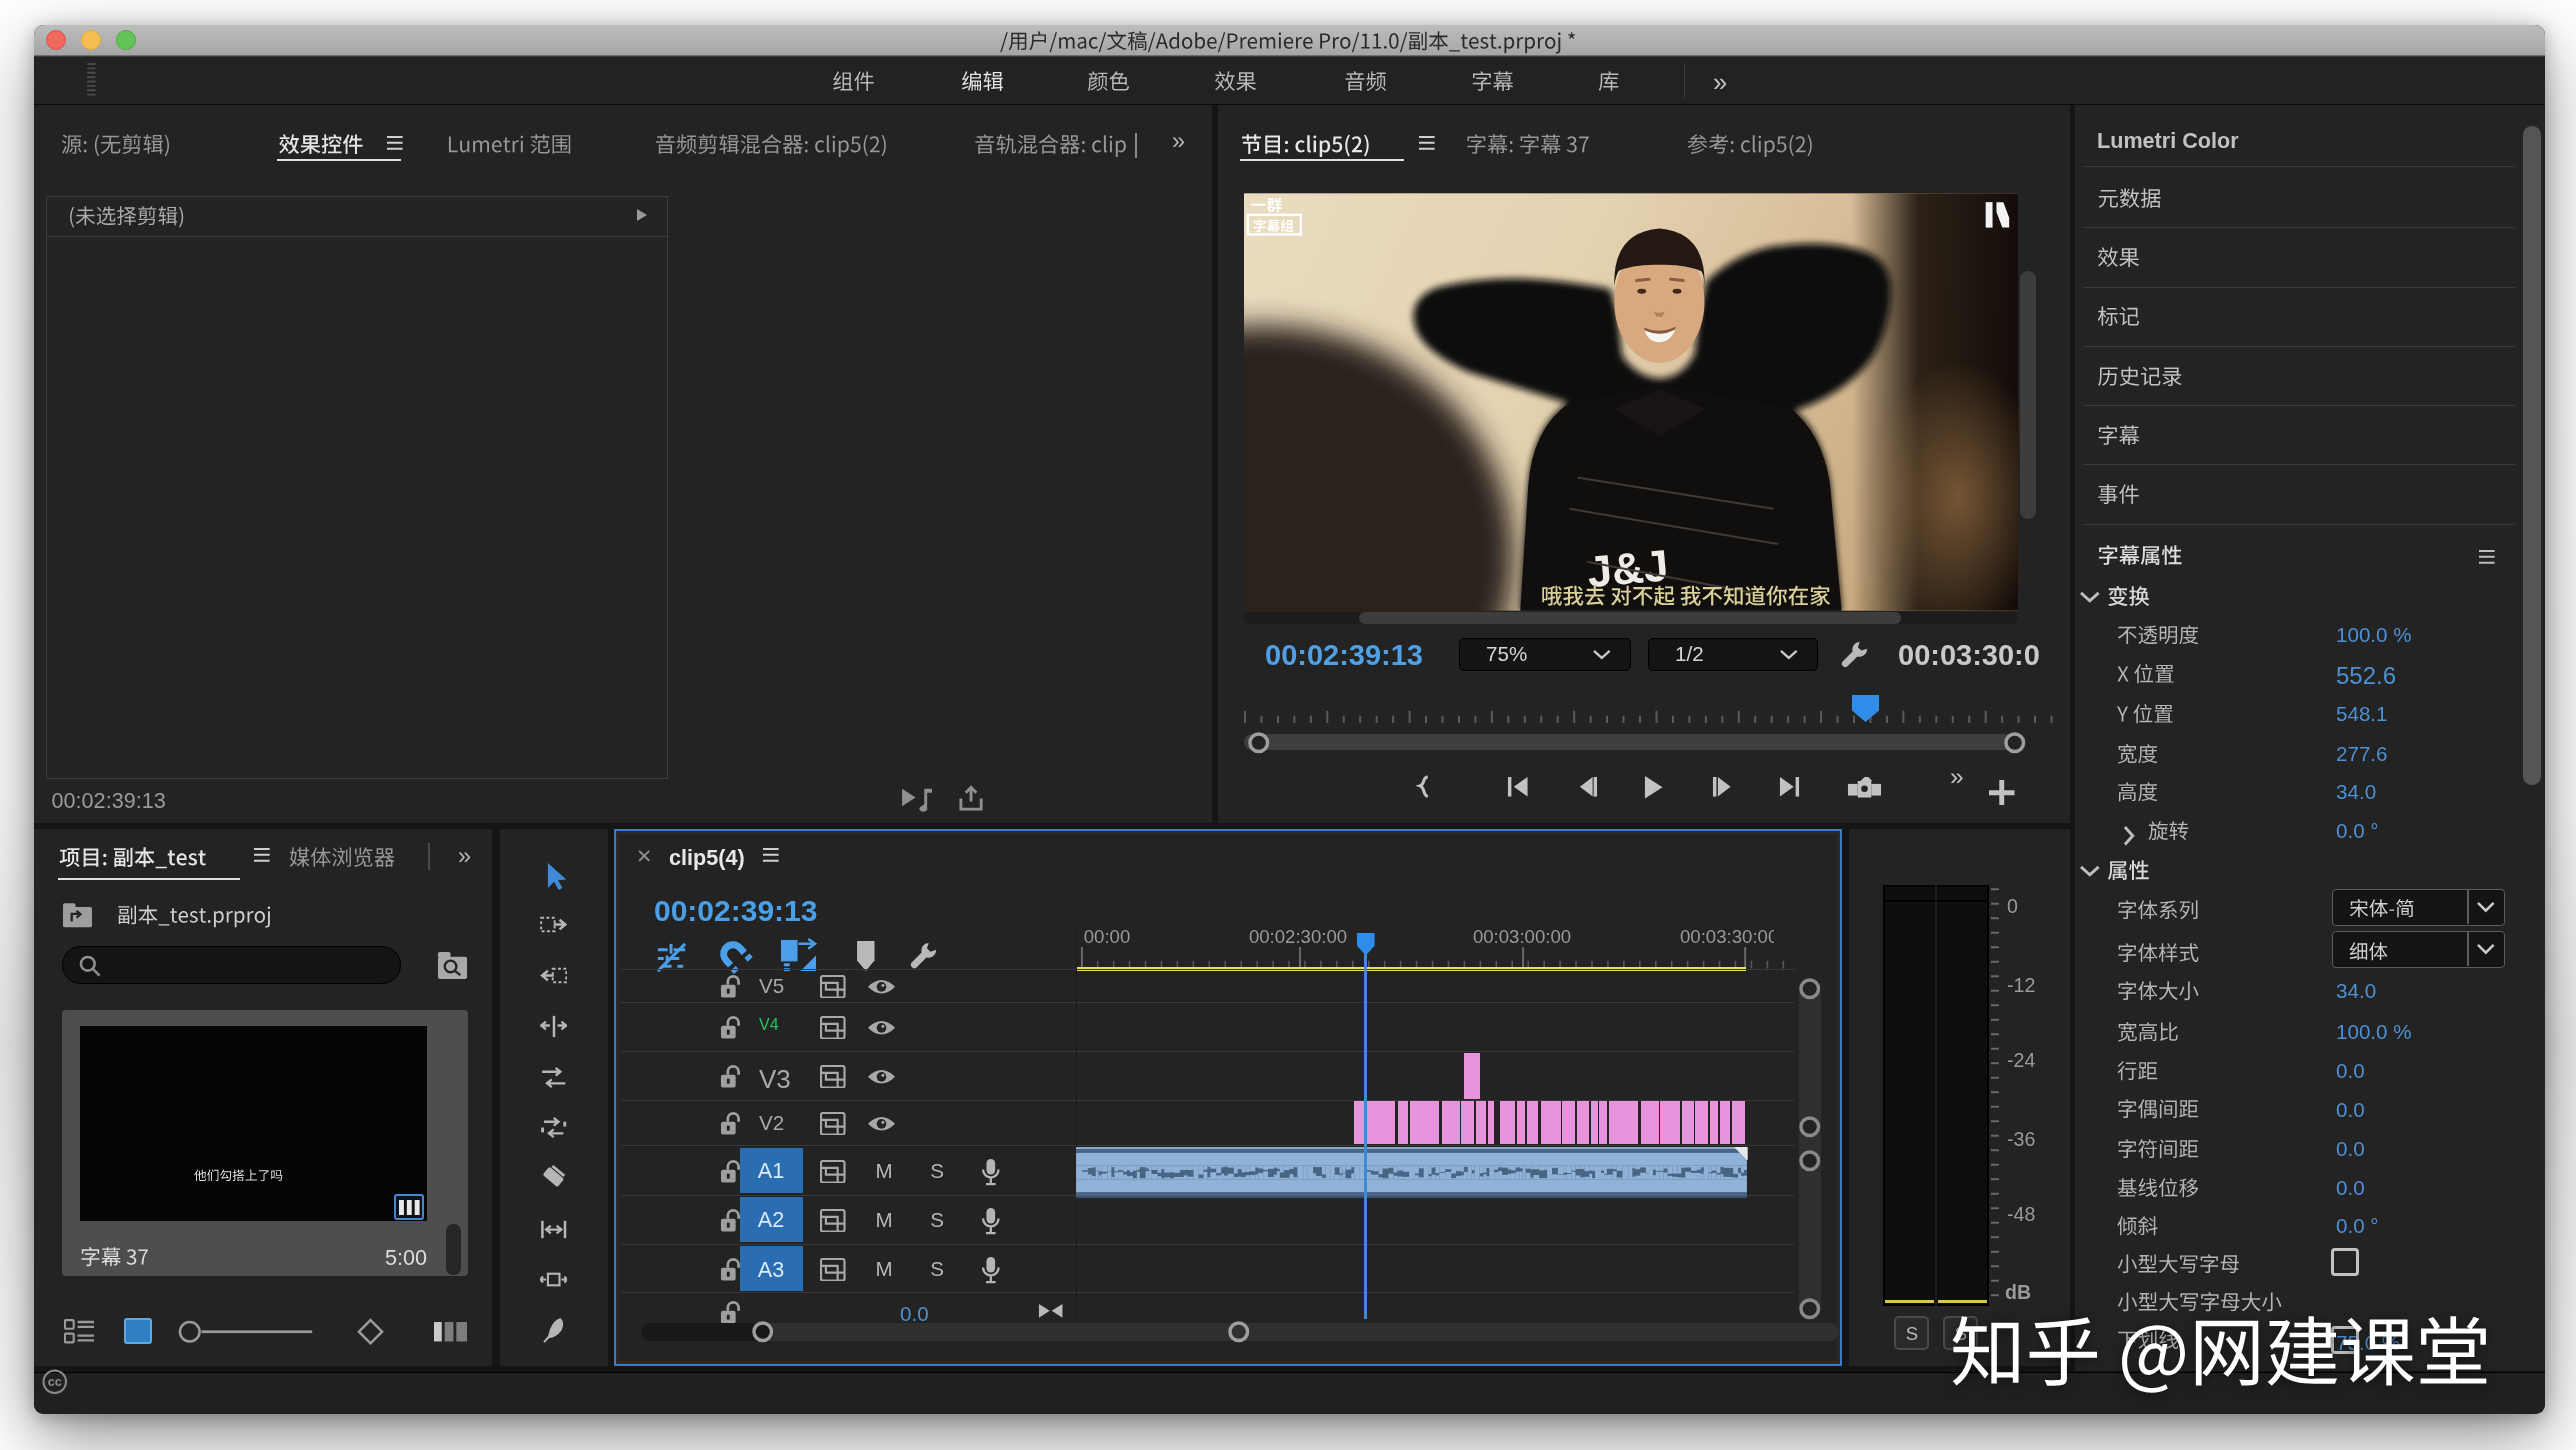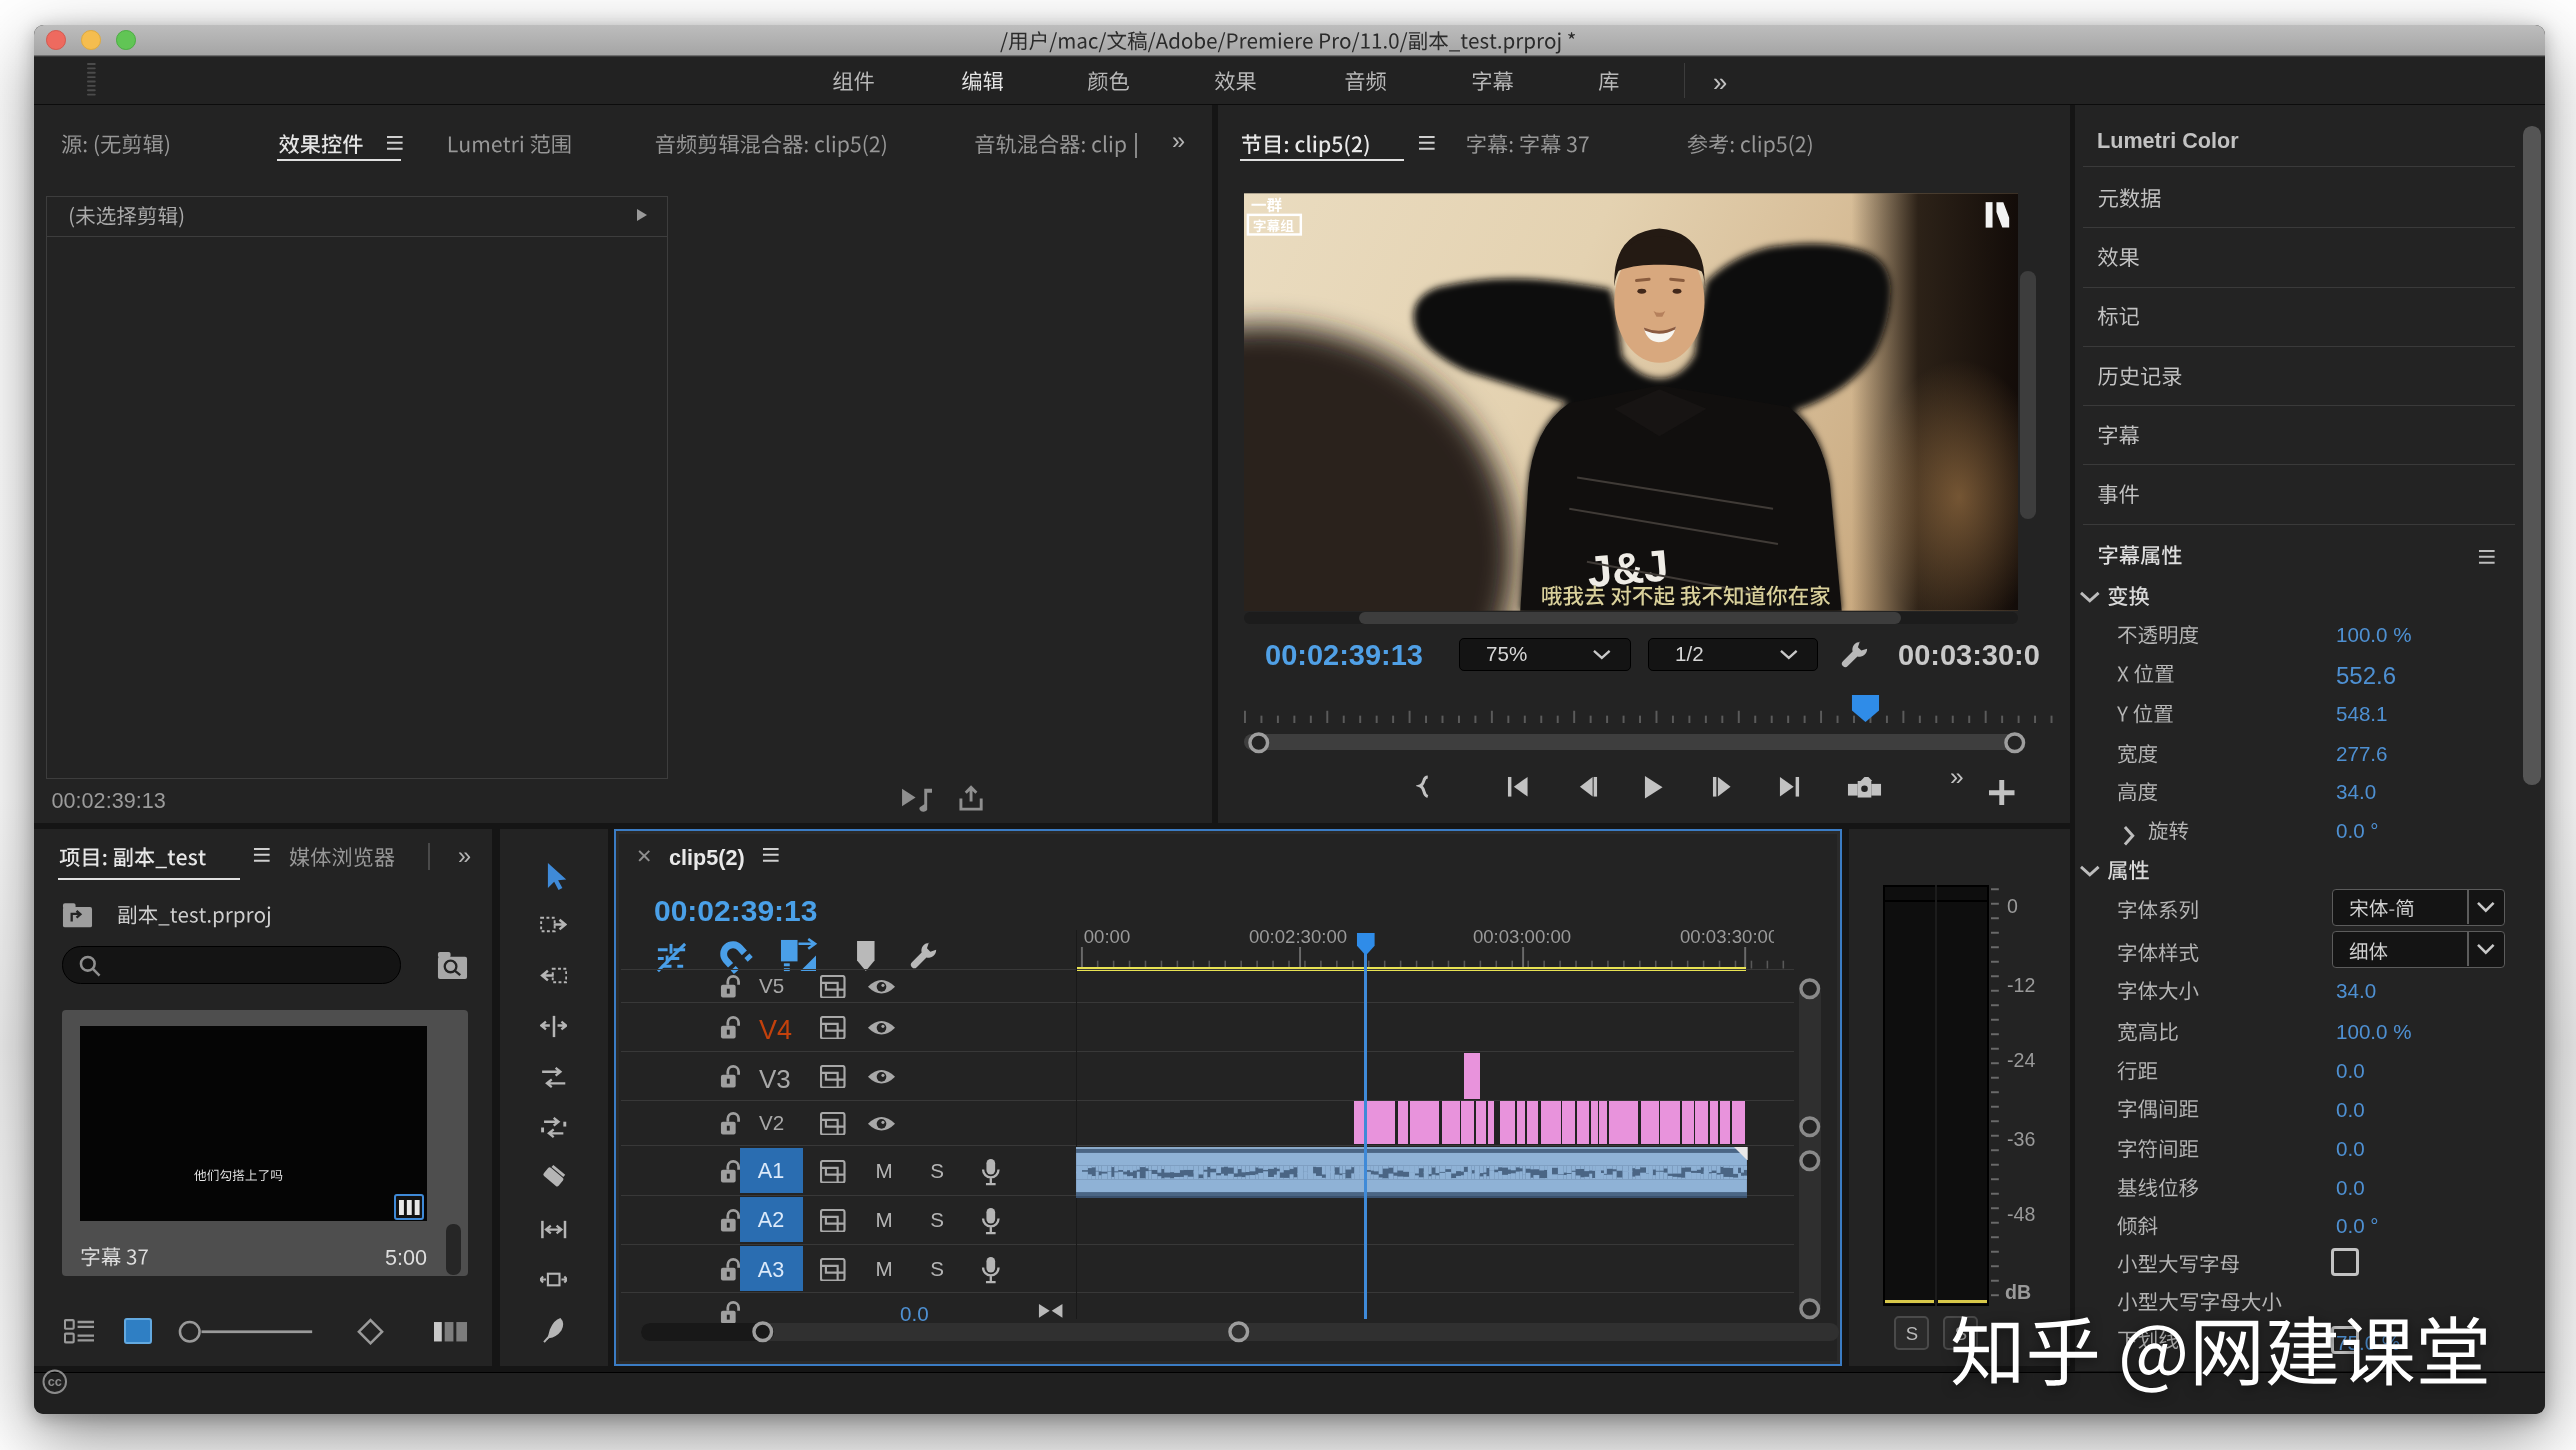--- a/index.html
+++ b/index.html
@@ -514,21 +514,21 @@
       <rect x="8" y="8" width="12" height="12" fill="none" stroke="#b5b5b5" stroke-width="2.2"></rect>
       <path d="M6 14 H1 M3 11 L0 14 L3 17 M22 14 H27 M25 11 L28 14 L25 17" stroke="#b5b5b5" stroke-width="2.2" fill="none"></path>
     </svg>
 <svg style="position:absolute;left:506px;top:1291px" width="27.4" height="28" viewBox="0 0 28 29">
       <path d="M7 25 L10 14 Q14 4 21 2 Q26 7 22 15 Q17 22 9 23 Z" fill="#b5b5b5"></path>
       <path d="M4 27 L12 18" stroke="#b5b5b5" stroke-width="2" fill="none"></path>
     </svg>
 <div style="position:absolute;left:580px;top:804px;width:1228px;height:537px;background:#2a2a2a;border:2.5px solid #3b7cc4;"></div>
 <div style="position:absolute;left:585px;top:809px;width:1218px;height:527px;background:#232323;"></div>
 <div style="position:absolute;left:602px;top:822px;font-family:'Liberation Sans',sans-serif;font-size:19.6px;line-height:1;font-weight:400;color:#8f8f8f;white-space:pre;">✕</div>
-<div style="position:absolute;left:635px;top:822px;font-family:'Liberation Sans',sans-serif;font-size:21.6px;line-height:1;font-weight:700;color:#e8e8e8;white-space:pre;">clip5(2)</div>
+<div style="position:absolute;left:635px;top:822px;font-family:'Liberation Sans',sans-serif;font-size:21.6px;line-height:1;font-weight:700;color:#e8e8e8;white-space:pre;">clip5(4)</div>
 <svg style="position:absolute;left:728px;top:822px" width="17.6" height="15.7" viewBox="0 0 18 16">
       <path d="M1 2 H17 M1 8 H17 M1 14 H17" stroke="#cfcfcf" stroke-width="2"></path>
     </svg>
 <div style="position:absolute;left:620px;top:871px;font-family:'Liberation Sans',sans-serif;font-size:30px;line-height:1;font-weight:700;color:#4aa0e8;white-space:pre;">00:02:39:13</div>
 <svg style="position:absolute;left:620px;top:915px" width="35" height="35" viewBox="0 0 36 36">
       <g stroke="#4a9fe8" stroke-width="3">
         <path d="M4 10 H14 M20 10 H32 M4 19 H10 M16 19 H26 M8 27 H18 M24 27 H30"></path>
       </g>
       <rect x="16" y="4" width="3" height="10" fill="#4a9fe8"></rect>
       <rect x="12" y="16" width="3" height="8" fill="#4a9fe8"></rect>
@@ -632,21 +632,21 @@
 <svg style="position:absolute;left:833px;top:952px" width="29" height="19.6" viewBox="0 0 30 20">
       <path d="M1 10 Q15 -4 29 10 Q15 24 1 10 Z" fill="#a8a8a8"></path>
       <circle cx="15" cy="10" r="5" fill="#232323"></circle>
       <circle cx="16.5" cy="8.5" r="1.6" fill="#a8a8a8"></circle>
     </svg>
 <svg style="position:absolute;left:684px;top:990px" width="25.5" height="25.5" viewBox="0 0 26 26">
       <path d="M10 11 L10 8 A5.5 5.5 0 0 1 21 8 L21 11" stroke="#9f9f9f" stroke-width="2.8" fill="none"></path>
       <rect x="3" y="11" width="15" height="13" rx="2" fill="#9f9f9f"></rect>
       <rect x="9" y="15" width="3" height="5" fill="#232323"></rect>
     </svg>
-<div style="position:absolute;left:725px;top:992px;font-family:'Liberation Sans',sans-serif;font-size:27px;line-height:1;font-weight:400;color:#c2410c;white-space:pre;">V4</div>
+<div style="position:absolute;left:725px;top:992px;font-family:'Liberation Sans',sans-serif;font-size:16px;line-height:1;font-weight:400;color:#22c55e;white-space:pre;">V4</div>
 <svg style="position:absolute;left:786px;top:991px" width="25.5" height="23.5" viewBox="0 0 26 24">
       <rect x="1" y="1" width="24" height="22" rx="2" fill="none" stroke="#a8a8a8" stroke-width="2.2"></rect>
       <path d="M1 8 H18 V23 M6 8 V15 H25" stroke="#a8a8a8" stroke-width="2.2" fill="none"></path>
     </svg>
 <svg style="position:absolute;left:833px;top:993px" width="29" height="19.6" viewBox="0 0 30 20">
       <path d="M1 10 Q15 -4 29 10 Q15 24 1 10 Z" fill="#a8a8a8"></path>
       <circle cx="15" cy="10" r="5" fill="#232323"></circle>
       <circle cx="16.5" cy="8.5" r="1.6" fill="#a8a8a8"></circle>
     </svg>
 <svg style="position:absolute;left:684px;top:1039px" width="25.5" height="25.5" viewBox="0 0 26 26">

